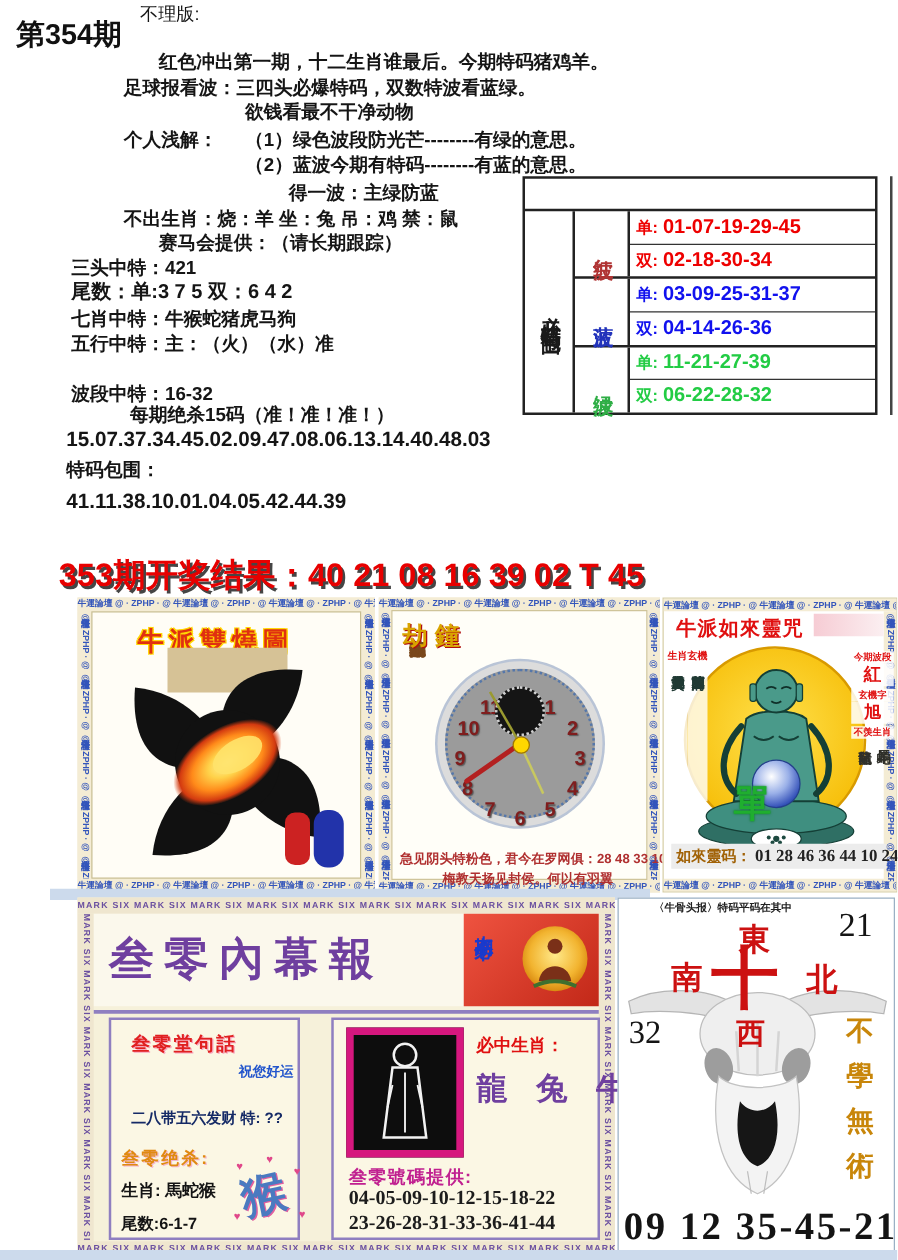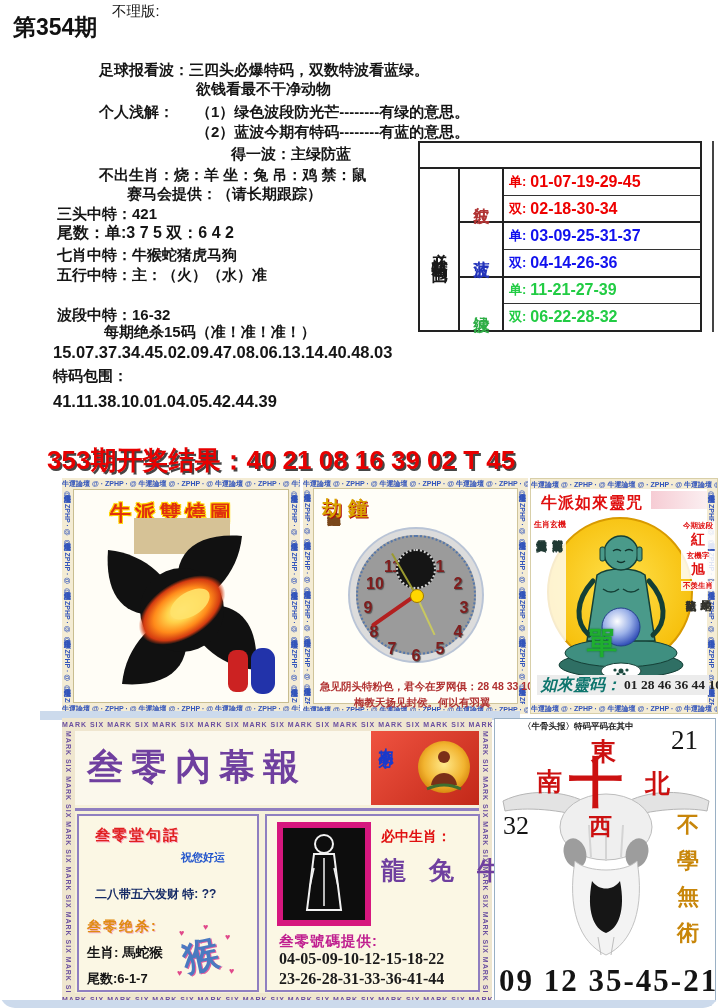--- a/index.html
+++ b/index.html
@@ -1,17 +1,17 @@
 <!DOCTYPE html>
 <html><head>
 <meta charset="utf-8">
 <style>
   html,body{margin:0;padding:0;background:#ffffff;}
   #page{position:relative;width:718px;height:1008px;background:#ffffff;overflow:hidden;
-        font-family:"Liberation Sans","DejaVu Sans",sans-serif;color:#111;border-radius:15px;}
+        font-family:"Liberation Sans","DejaVu Sans",sans-serif;color:#111;}
   .abs{position:absolute;}
   .b{font-weight:700;}
   .tip{font-size:15px;font-weight:700;color:#151515;white-space:nowrap;}
   .num{font-family:"Liberation Sans",sans-serif;}
   
   #mtable{left:418px;top:141px;width:284px;height:191px;border:2px solid #222;box-sizing:border-box;background:#fff;}
   #mtable .hd{height:26px;border-bottom:2px solid #222;box-sizing:border-box;}
   #mtable .body{display:flex;height:161px;}
   .mt-side{width:40px;border-right:2px solid #222;box-sizing:border-box;display:flex;align-items:center;justify-content:center;}
   .mt-side span{writing-mode:vertical-rl;text-orientation:upright;font-size:16px;font-weight:700;letter-spacing:3px;color:#1a1a1a;}
@@ -80,31 +80,31 @@
   .vprov{writing-mode:vertical-rl;text-orientation:upright;font-size:10.5px;font-weight:700;color:#203a34;background:#ffffffcc;padding:1px;}
   #p3-lhead{left:3px;top:40px;font-size:8px;font-weight:700;color:#e01010;background:#fff;}
   #p3-left{left:3px;top:52px;height:110px;display:flex;z-index:2;}
   #p3-right{left:150px;top:40px;width:34px;z-index:2;text-align:center;}
   .rhead{font-size:7.5px;font-weight:700;color:#e01010;background:#ffffffd9;margin-top:2px;}
   .rword{font-size:14px;font-weight:900;color:#e01010;background:#ffffffd9;}
   #p3-cols{display:flex;justify-content:center;background:#ffffffd9;}
   #p3-cols span{writing-mode:vertical-rl;text-orientation:upright;font-size:11px;font-weight:700;color:#30302a;}
   #p3-overlay{left:56px;top:144px;font-size:30px;font-weight:900;color:#1fae2f;z-index:4;text-shadow:0 0 2px #0a7a1a;}
   #p3-bottom{left:6px;top:196px;width:172px;height:20px;background:#ececec;display:flex;align-items:center;white-space:nowrap;z-index:3;}
-  #p3-bottom .lab{font-size:16px;font-weight:900;color:#0f766e;margin:0 3px 0 4px;font-style:italic;}
+  #p3-bottom .lab{font-size:12px;font-weight:900;color:#a16207;margin:0 3px 0 4px;}
   #p3-bottom .nums{font-family:"Liberation Serif",serif;font-size:13.5px;font-weight:700;color:#222;}
   
   #panel4{left:62px;top:718px;width:430px;height:288px;background:#f6f1da;}
   #p4-head{position:absolute;left:13px;top:13px;width:404px;height:74px;background:#fbf8ec;}
   #p4-title{left:12px;top:12px;font-size:36px;font-weight:900;color:#6f3f9f;letter-spacing:8px;white-space:nowrap;}
   #p4-corner{left:296px;top:0px;width:108px;height:74px;background:linear-gradient(135deg,#ef5340,#c22818);}
   #p4-corner-label{left:5px;top:5px;writing-mode:vertical-rl;text-orientation:upright;font-size:15px;font-weight:900;color:#1a3acc;letter-spacing:2px;}
   #p4-divider{left:13px;top:90px;width:404px;height:3px;background:#8f7fc0;}
   .p4box{position:absolute;border:2px solid #8f7fc0;background:#fbf7e4;box-sizing:border-box;}
-  #p4-box1{left:15px;top:96px;width:182px;height:178px;}
+  #p4-box1{left:25px;top:96px;width:153px;height:178px;}
   #p4-box2{left:203px;top:96px;width:215px;height:178px;}
   #b1-title{left:16px;top:10px;font-size:15px;font-weight:900;color:#e02020;text-shadow:1px 1px 0 #f8a8c0;letter-spacing:2px;}
   #b1-greet{left:102px;top:34px;font-size:11px;font-weight:700;color:#2255cc;}
   #b1-line{left:16px;top:70px;font-size:12px;font-weight:700;color:#152a66;white-space:nowrap;}
   #b1-kill{left:8px;top:102px;font-size:14px;font-weight:900;color:#e08a10;text-shadow:1px 1px 0 #f2b8d0;letter-spacing:2px;}
   #b1-zod{left:8px;top:128px;font-size:13.5px;font-weight:900;color:#141414;}
   #b1-tail{left:8px;top:154px;font-size:13px;font-weight:900;color:#141414;}
   #b1-deco{left:104px;top:116px;font-size:36px;font-weight:900;color:#4a7ac0;transform:rotate(-12deg);text-shadow:1px 1px 0 #e060a0;}
   .heart{position:absolute;font-size:9px;color:#e0488a;}
   #frame{left:10px;top:6px;width:94px;height:104px;border:6px solid #d6177e;background:#101010;box-sizing:border-box;}
@@ -129,20 +129,21 @@
   .bluebar{position:absolute;background:#ccdaec;}
 </style>
 </head>
 <body>
 
 <div id="page">
 
   <div class="abs tip" style="left:112px;top:2px;font-weight:400;font-size:14.5px;">不理版:</div>
   <div class="abs b" style="left:13px;top:12px;font-size:23px;">第354期</div>
 
+  <div class="abs tip" style="left:127px;top:40px;">红色冲出第一期，十二生肖谁最后。今期特码猪鸡羊。</div>
   <div class="abs tip" style="left:99px;top:61px;">足球报看波：三四头必爆特码，双数特波看蓝绿。</div>
   <div class="abs tip" style="left:196px;top:80px;">欲钱看最不干净动物</div>
   <div class="abs tip" style="left:99px;top:103px;">个人浅解：</div>
   <div class="abs tip" style="left:196px;top:103px;">（1）绿色波段防光芒--------有绿的意思。</div>
   <div class="abs tip" style="left:196px;top:123px;">（2）蓝波今期有特码--------有蓝的意思。</div>
   <div class="abs tip" style="left:231px;top:145px;">得一波：主绿防蓝</div>
   <div class="abs tip" style="left:99px;top:166px;">不出生肖：烧：羊  坐：兔  吊：鸡  禁：鼠</div>
   <div class="abs tip" style="left:127px;top:185px;">赛马会提供：（请长期跟踪）</div>
 
   <div class="abs tip" style="left:57px;top:205px;">三头中特：421</div>

